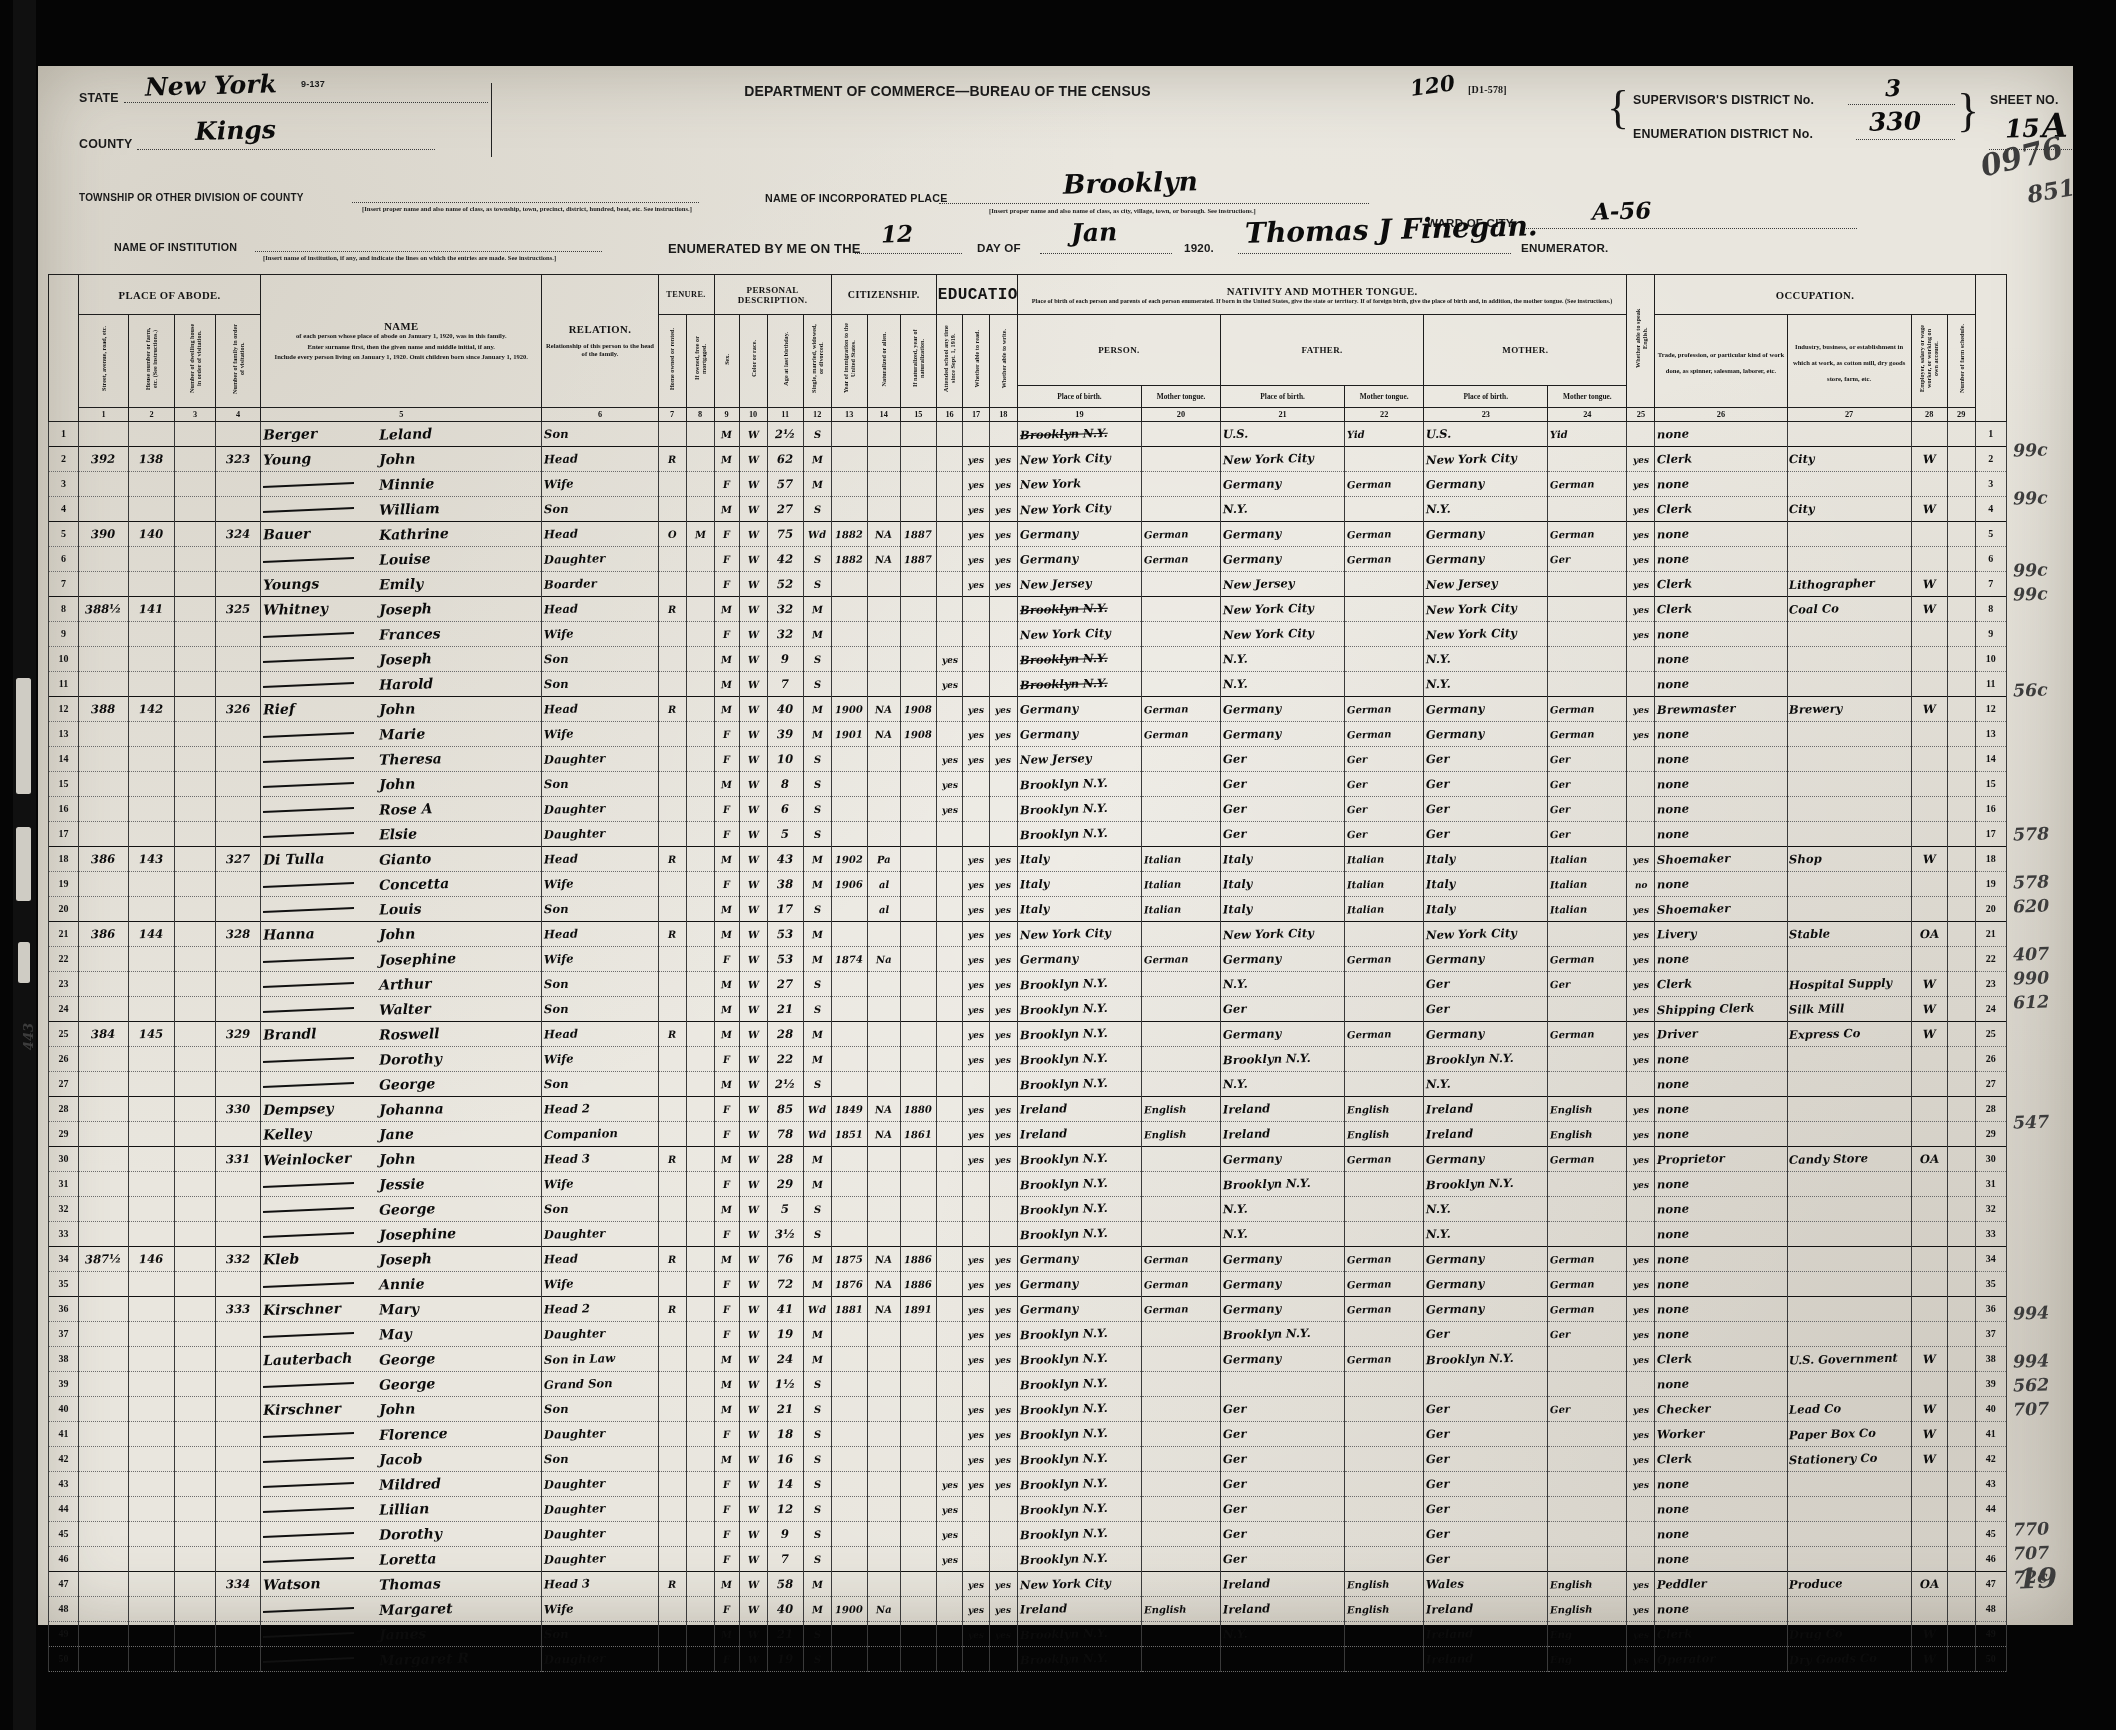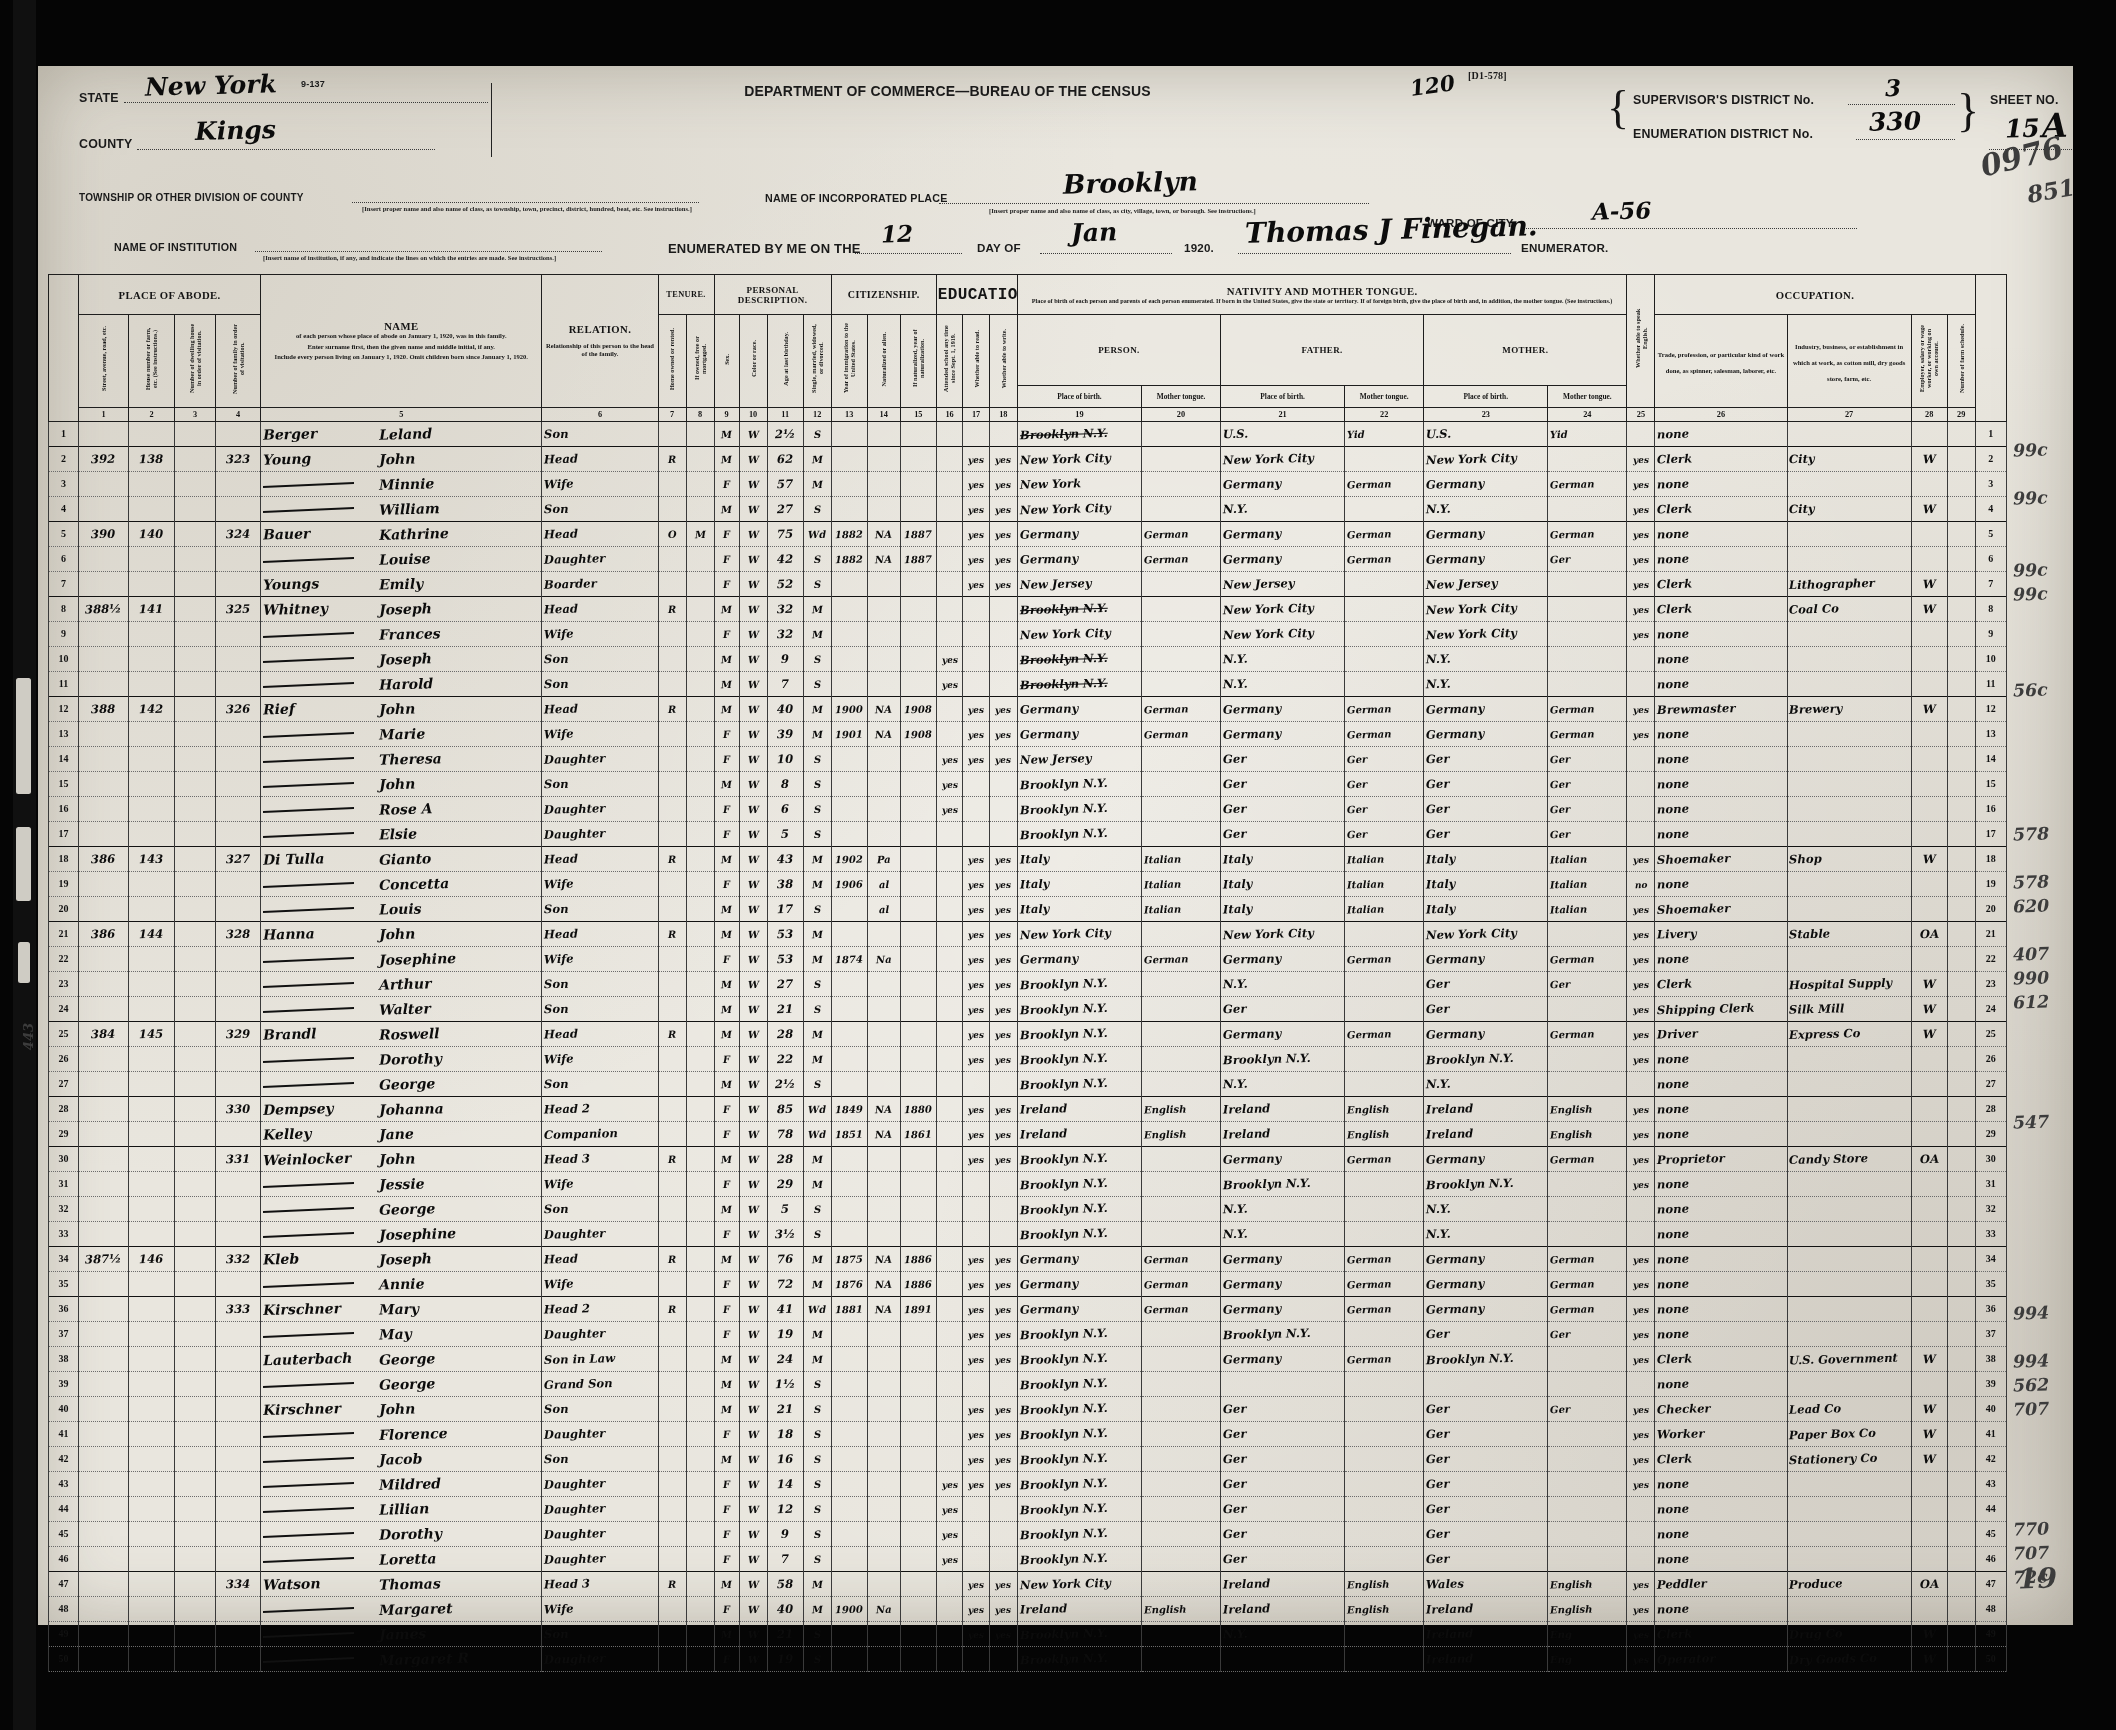--- a/index.html
+++ b/index.html
@@ -75,21 +75,21 @@
 
     <div class="abs lbl" style="left:41px;top:71px;font-size:12.4px;">COUNTY</div>
     <div class="abs dotline" style="left:99px;top:83px;width:298px;"></div>
     <div class="abs hw" style="left:157px;top:50px;font-size:25px;">Kings</div>
     <div class="abs" style="left:453px;top:16.5px;height:74px;border-left:1.7px solid #222;"></div>
 
     <div class="abs lbl" style="left:263px;top:13.2px;font-size:9px;">9-137</div>
 
     <div class="abs lbl" style="left:463px;top:16.5px;width:893px;text-align:center;font-size:14px;">DEPARTMENT OF COMMERCE—BUREAU OF THE CENSUS</div>
     <div class="abs hw" style="left:1372px;top:6.6px;font-size:21.5px;transform:rotate(-8deg);">120</div>
-    <div class="abs lbl" style="left:1430px;top:4px;font-size:10px;font-family:'Liberation Serif',serif;">[D1-578]</div>
+    <div class="abs lbl" style="left:1430px;top:18px;font-size:10px;font-family:'Liberation Serif',serif;">[D1-578]</div>
 
 
     <div class="abs braces" style="left:1569px;top:15px;">{</div>
     <div class="abs lbl" style="left:1595px;top:26.5px;font-size:12.4px;">SUPERVISOR'S DISTRICT No.</div>
     <div class="abs dotline" style="left:1810px;top:38px;width:107px;"></div>
     <div class="abs hw" style="left:1847px;top:8.3px;font-size:23px;">3</div>
     <div class="abs lbl" style="left:1595px;top:61px;font-size:12.4px;">ENUMERATION DISTRICT No.</div>
     <div class="abs dotline" style="left:1818px;top:73px;width:99px;"></div>
     <div class="abs hw" style="left:1831px;top:41px;font-size:25px;">330</div>
     <div class="abs braces" style="left:1919px;top:18px;">}</div>

